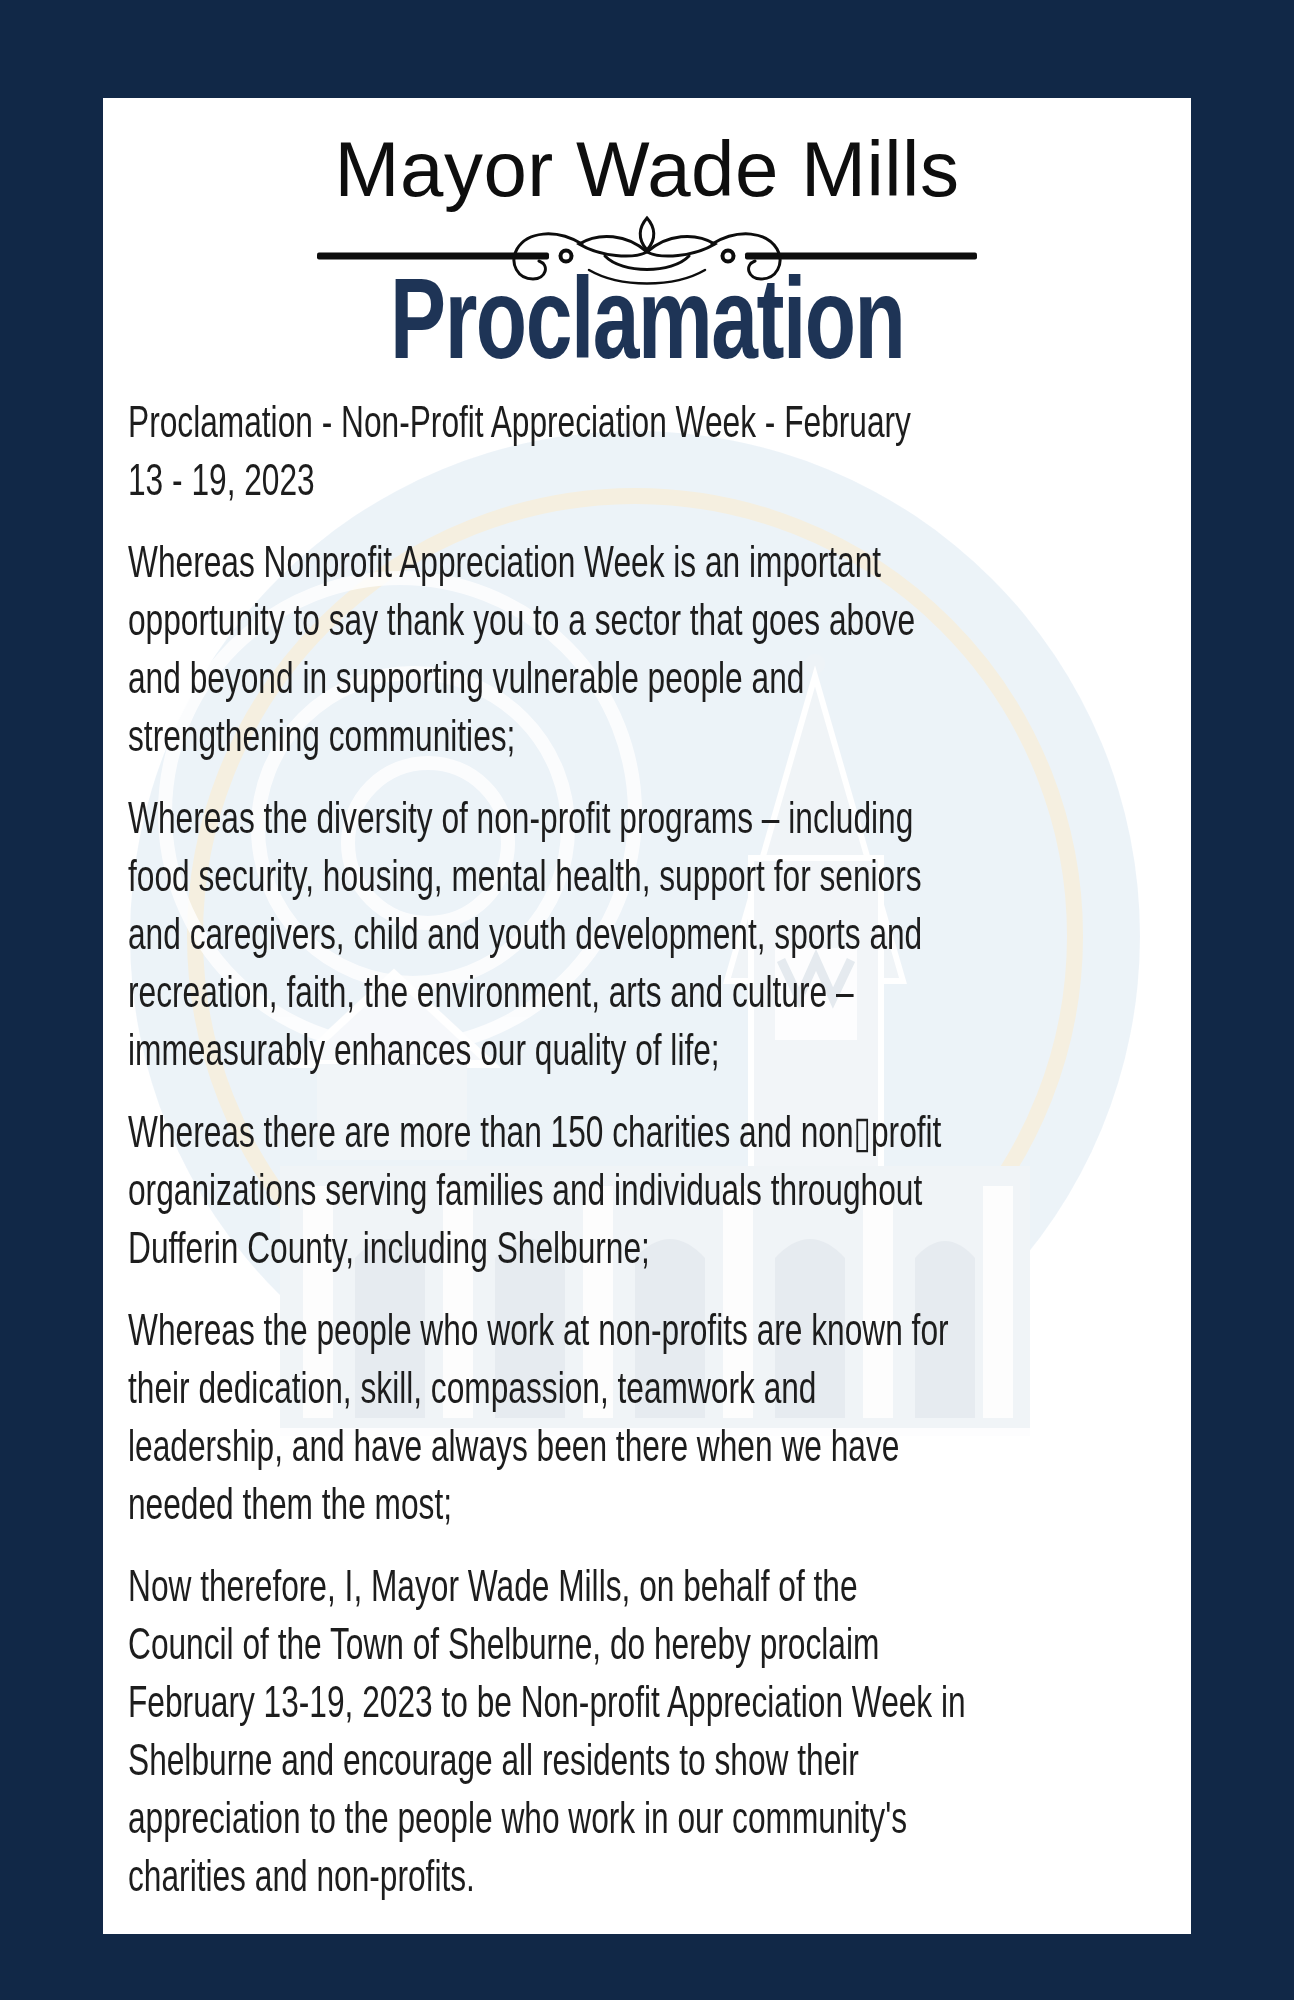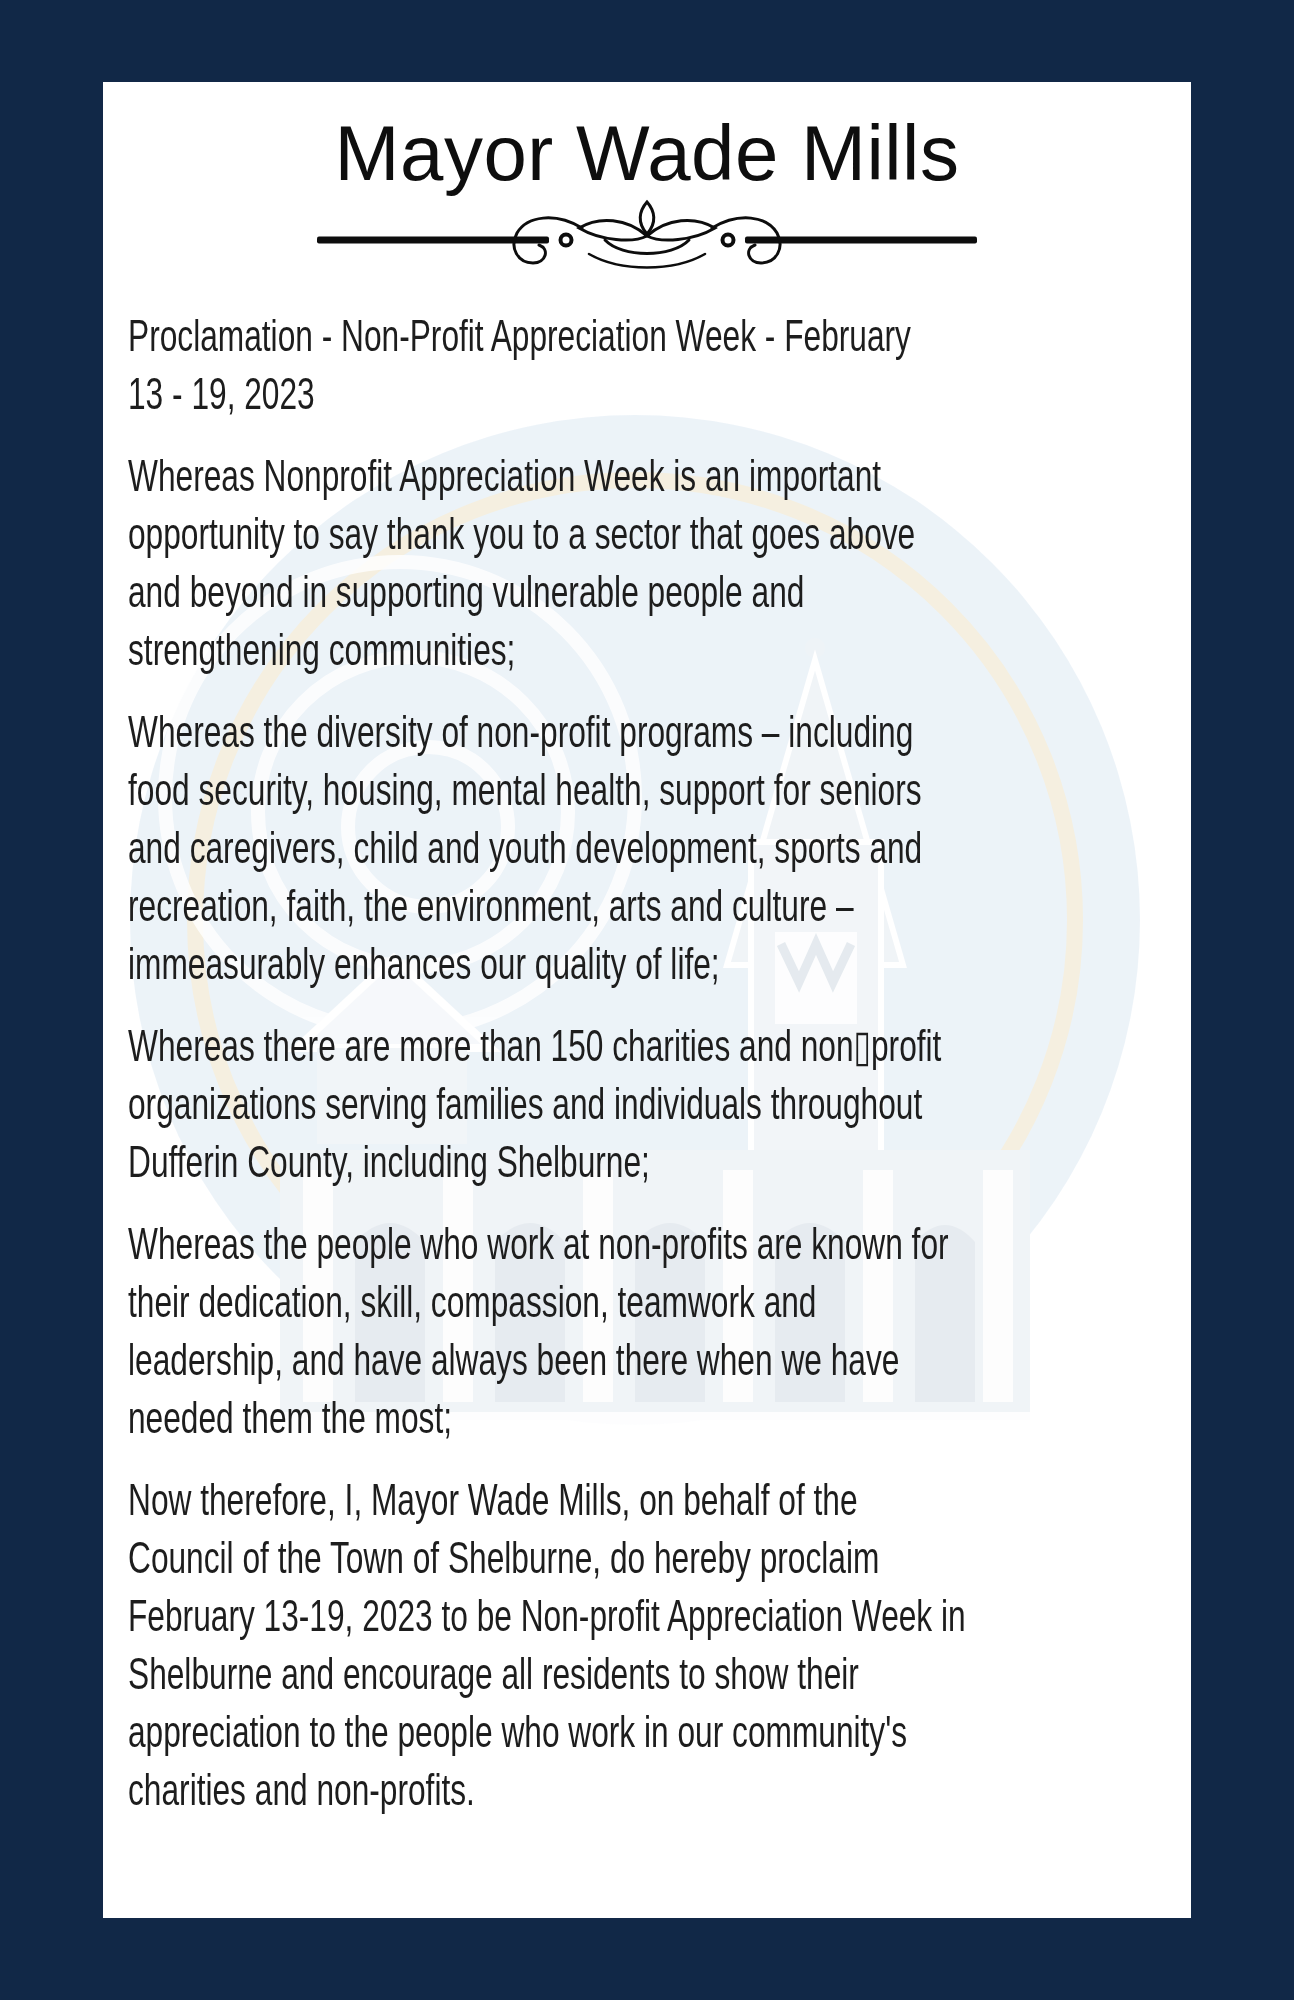--- a/index.html
+++ b/index.html
@@ -4,21 +4,21 @@
 <style>
   html, body { margin: 0; padding: 0; }
   body {
     width: 1294px; height: 2000px;
     background: #112847;
     position: relative;
     overflow: hidden;
     font-family: "Liberation Sans", "DejaVu Sans", sans-serif;
   }
   .page {
-    position: absolute; left: 103px; top: 82px;
+    position: absolute; left: 103px; top: 98px;
     width: 1088px; height: 1836px;
     background: #ffffff;
     overflow: hidden;
   }
   .watermark {
     position: absolute; left: 0; top: 0;
     width: 1088px; height: 1836px;
     pointer-events: none;
   }
   .inner { position: relative; z-index: 1; }
@@ -126,20 +126,23 @@
         <path d="M330 24 C322 33 320 45 330 56 C340 45 338 33 330 24 Z"></path>
         <path d="M330 58 C310 40 282 38 262 50 C284 63 316 65 330 58 Z"></path>
         <path d="M330 58 C350 40 378 38 398 50 C376 63 344 65 330 58 Z"></path>
         <path d="M265 50 C238 34 210 38 200 55 C192 70 201 85 216 85 C229 85 233 71 222 67"></path>
         <path d="M395 50 C422 34 450 38 460 55 C468 70 459 85 444 85 C431 85 427 71 438 67"></path>
         <path d="M288 62 C305 80 355 80 372 62"></path>
         <path d="M272 76 C303 94 357 94 388 76" stroke-width="2.5"></path>
       </g>
     </svg>
 
+    <h2 class="title">
+      <span class="tscale">Proclamation</span>
+    </h2>
 
     <div class="content">
       <p>Proclamation - Non-Profit Appreciation Week - February
 13 - 19, 2023</p>
       <p>Whereas Nonprofit Appreciation Week is an important
 opportunity to say thank you to a sector that goes above
 and beyond in supporting vulnerable people and
 strengthening communities;</p>
       <p>Whereas the diversity of non-profit programs – including
 food security, housing, mental health, support for seniors

